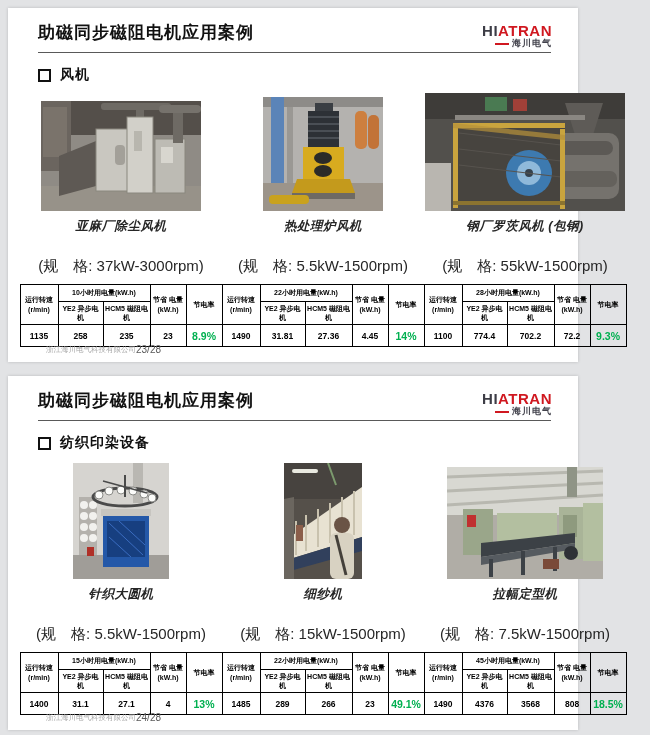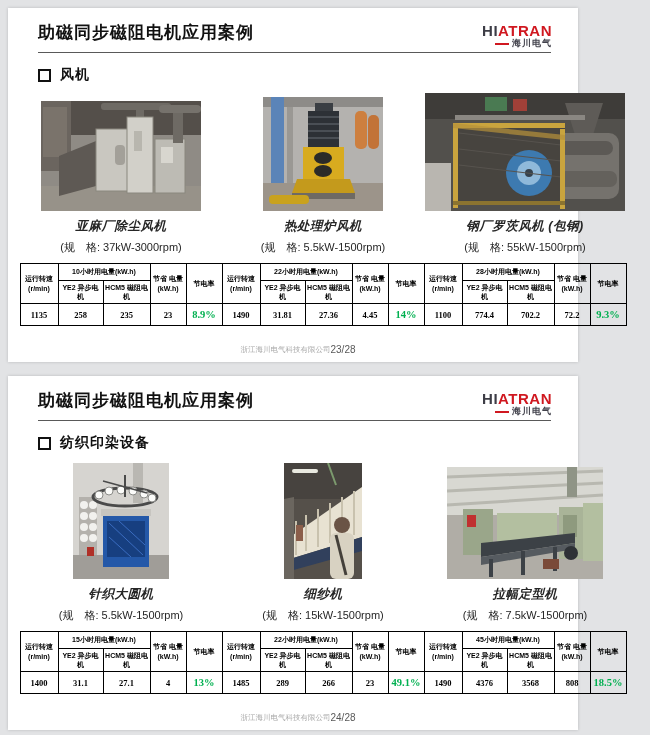--- a/index.html
+++ b/index.html
@@ -22,29 +22,29 @@
   .logo-sub{margin-top:1px;font-size:9px;font-weight:bold;color:#41414b;letter-spacing:1px;display:flex;align-items:center;justify-content:flex-end;gap:3px;}
   .logo-redbar{display:inline-block;width:14px;height:2px;background:#d01820;}
   .rule{margin:4px 27px 0 30px;border-top:1.5px solid #595959;}
   .section-row{margin:13px 0 0 30px;display:flex;align-items:center;gap:9px;}
   .section-bullet{width:9px;height:9px;border:2px solid #111;flex:0 0 auto;}
   .section-label{font-size:14px;font-weight:bold;color:#111;letter-spacing:1px;}
   .cases{display:flex;justify-content:space-between;padding:0 12px;margin-top:5px;}
   .case{width:202px;display:flex;flex-direction:column;align-items:center;}
   .photo-box{height:122px;display:flex;align-items:flex-end;justify-content:center;}
   .case-name{margin-top:7px;font-size:12.5px;font-weight:bold;color:#262626;letter-spacing:.5px;font-style:italic;}
-  .case-spec{margin-top:5px;font-size:11px;color:#262626;}
+  .case-spec{margin-top:22px;font-size:15px;color:#262626;}
   table.case-table{border-collapse:collapse;table-layout:fixed;width:202px;margin-top:8px;}
   .case-table td{border:1px solid #000;text-align:center;vertical-align:middle;padding:1px;}
   .case-table .th{font-size:7px;font-weight:bold;line-height:1.3;color:#000;}
   .case-table .usage{height:14px;}
   .case-table .sub{height:20px;}
-  .case-table .val{font-size:8.5px;font-weight:bold;color:#000;height:19px;font-family:Liberation Serif, serif;}
+  .case-table .val{font-size:8.5px;font-weight:bold;color:#000;height:19px;}
   .case-table .rate{font-size:10.5px;font-weight:bold;color:#00B050;}
-  .slide-footer{position:absolute;bottom:7px;left:38px;right:28px;display:flex;justify-content:center;align-items:center;}
+  .slide-footer{position:absolute;bottom:7px;left:38px;right:28px;display:flex;justify-content:flex-start;align-items:center;}
   .footer-company{font-size:7.5px;color:#a8a8a8;}
   .footer-page{font-size:10px;color:#595959;}
   svg{display:block;}
 </style>
 </head>
 <body>
 
 <section class="slide s1">
   <div class="slide-header">
     <div class="slide-title">助磁同步磁阻电机应用案例</div>

